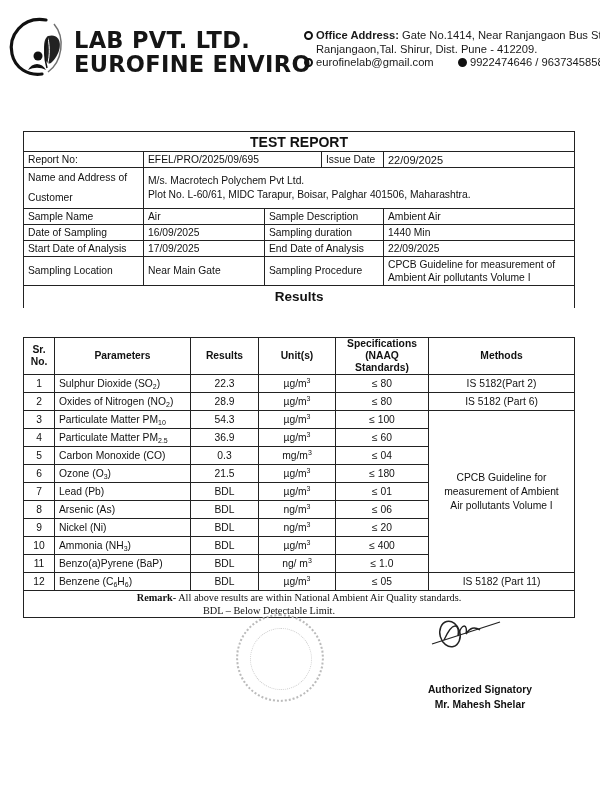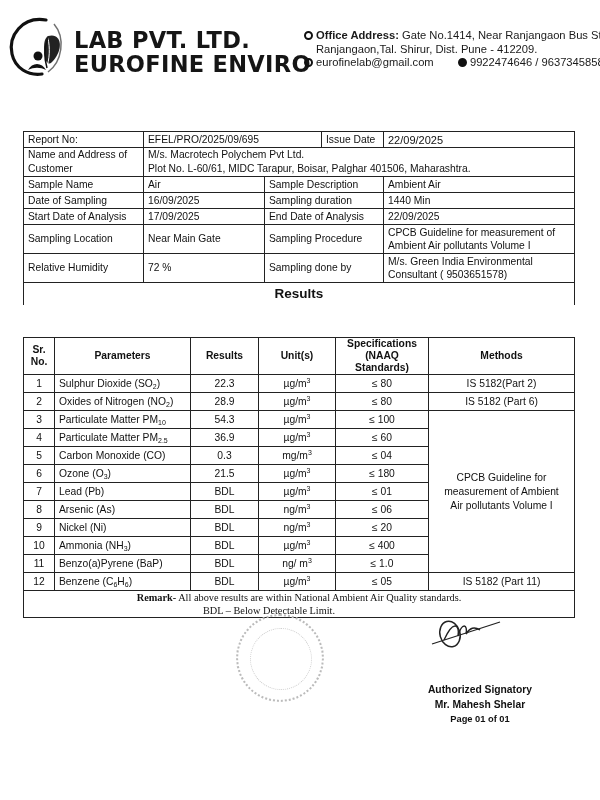--- a/index.html
+++ b/index.html
@@ -70,28 +70,31 @@
 
 <table class="abs t1">
   <colgroup>
       <col style="width:120px">
       <col style="width:121px">
       <col style="width:57px">
       <col style="width:62px">
       <col style="width:191px">
     </colgroup>
   <tbody>
+      <tr>
+        <td colspan="5" class="title">TEST REPORT</td>
+      </tr>
   <tr>
     <td class="lbl">Report No:</td>
     <td colspan="2" class="lbl">EFEL/PRO/2025/09/695</td>
     <td class="lbl">Issue Date</td>
     <td class="lbl" style="font-size:11px">22/09/2025</td>
   </tr>
   <tr>
-    <td class="lbl" style="height:28px;line-height:14px">Name and Address of Customer</td>
+    <td class="lbl" style="height:28px;line-height:20px">Name and Address of Customer</td>
     <td colspan="4" class="lbl" style="line-height:14px">
       <div>M/s. Macrotech Polychem Pvt Ltd.</div>
       <div>Plot No. L-60/61, MIDC Tarapur, Boisar, Palghar 401506, Maharashtra.</div>
     </td>
   </tr>
   <tr>
     <td class="lbl">Sample  Name</td>
     <td class="lbl">Air</td>
     <td colspan="2" class="lbl">Sample Description</td>
     <td class="lbl">Ambient Air</td>
@@ -106,26 +109,20 @@
     <td class="lbl">Start Date of Analysis</td>
     <td>17/09/2025</td>
     <td colspan="2" class="lbl">End Date of Analysis</td>
     <td>22/09/2025</td>
   </tr>
   <tr>
     <td class="lbl" style="height:28px">Sampling Location</td>
     <td class="lbl">Near Main Gate</td>
     <td colspan="2" class="lbl">Sampling Procedure</td>
     <td style="line-height:13px">CPCB Guideline for measurement  of Ambient Air pollutants Volume I</td>
-  </tr>
-  <tr>
-    <td class="lbl" style="height:28px">Relative Humidity</td>
-    <td>72 %</td>
-    <td colspan="2" class="lbl">Sampling done by</td>
-    <td style="line-height:13px">M/s. Green India Environmental Consultant ( 9503651578)</td>
   </tr>
   <tr>
         <td colspan="5" class="results-head">Results</td>
       </tr>
 </tbody>
   </table>
 
 <table class="abs t2">
   <colgroup>
       <col style="width:31px">
@@ -249,14 +246,13 @@
 <div class="abs sign">
   <svg width="100" height="40" viewBox="0 0 100 40">
     <ellipse cx="40" cy="22" rx="10" ry="13" fill="none" stroke="#222" stroke-width="1.5" transform="rotate(-15 40 22)"></ellipse>
     <path d="M34 28 C44 6, 50 14, 48 24 C52 10, 58 12, 56 22 C60 16, 64 14, 70 18" fill="none" stroke="#222" stroke-width="1.4"></path>
     <path d="M22 32 L90 10" stroke="#222" stroke-width="1.3"></path>
   </svg>
 </div>
 <div class="abs signatory">
   <div>Authorized Signatory</div>
   <div>Mr. Mahesh Shelar</div>
-  <div class="page">Page 01 of 01</div>
 </div>
 
 </body></html>

